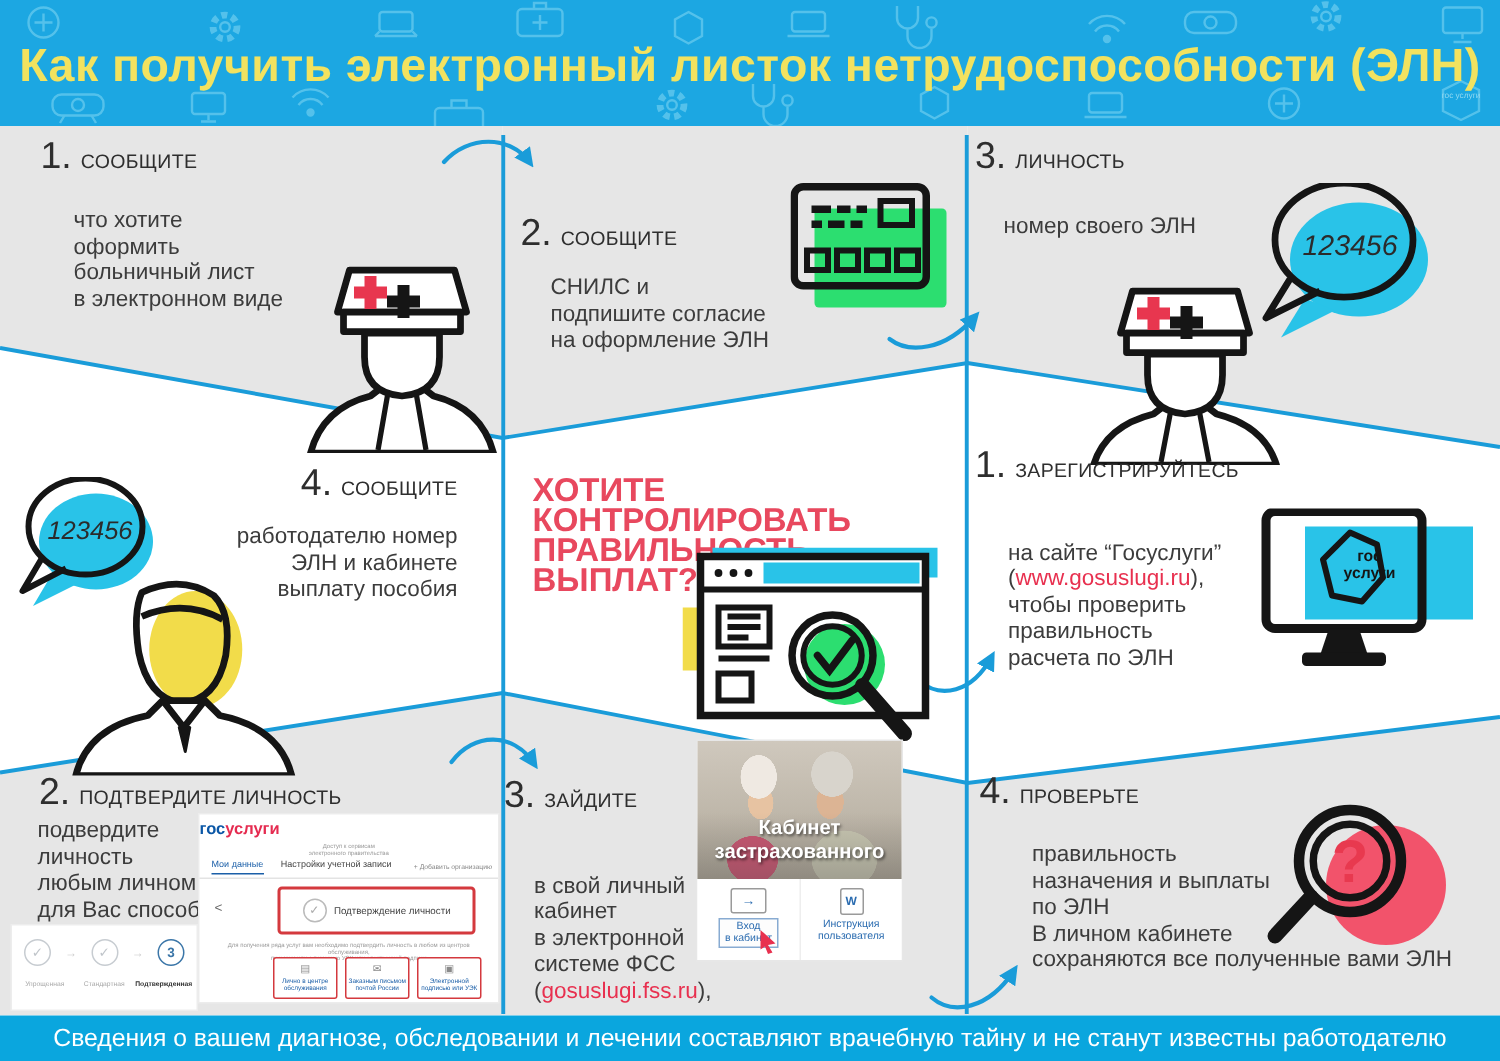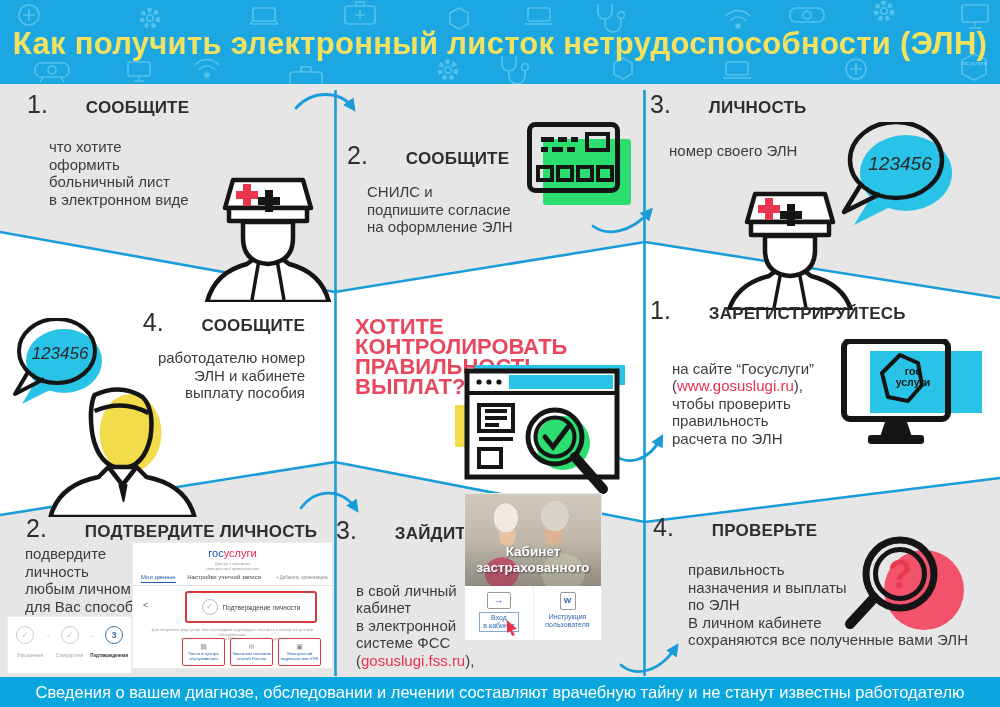--- a/index.html
+++ b/index.html
@@ -8,29 +8,29 @@
   
   #hdr{left:0;top:0;width:1000px;height:84px;background:#1CA7E2;}
   #hdr-title{left:0;top:26px;width:1000px;text-align:center;color:#F2E25F;font-size:31px;font-weight:700;letter-spacing:.3px;white-space:nowrap;}
   
   #ftr{left:0;top:677px;width:1000px;height:30px;background:#0AA6DE;border-top:0;}
   #ftr div{width:100%;text-align:center;color:#fff;font-size:16.5px;line-height:30px;white-space:nowrap;}
   
   #content{left:0;top:84px;width:1000px;height:593px;}
   .title{display:flex;align-items:baseline;gap:6px;color:#2e2e2e;white-space:nowrap;}
   .title .n{font-size:25px;font-weight:400;}
-  .title .l{font-size:17px;font-weight:700;letter-spacing:.2px;margin-left:32px;}
+  .title .l{font-size:13px;font-weight:400;letter-spacing:.2px;}
   .body{font-size:15px;line-height:17.5px;color:#3c3c3c;white-space:pre-line;}
   .right{text-align:right;}
   .redlink{color:#E8304F;}
   #promo{font-size:22px;font-weight:700;line-height:20px;color:#E8485E;white-space:pre-line;}
   .bubble-text{font-style:italic;fill:#2b2b2b;}
   
   #gshot{left:133px;top:459px;width:199px;height:125px;background:#fff;box-shadow:0 0 0 1px #ececec;font-family:"Liberation Sans",sans-serif;}
-  #gshot .logo{position:absolute;top:4px;left:0;width:100%;text-align:center;font-size:11px;font-weight:400;}
+  #gshot .logo{position:absolute;top:4px;left:0;width:100%;font-size:11px;font-weight:700;}
   #gshot .logo .b{color:#0B57A6;} #gshot .logo .r{color:#E52B50;}
   #gshot .sub{position:absolute;top:18px;left:0;width:100%;text-align:center;font-size:4px;line-height:5px;color:#999;white-space:pre-line;}
   #gshot .tabs{position:absolute;top:31px;left:8px;font-size:6px;color:#333;}
   #gshot .tab1{color:#1B5FA8;border-bottom:1.5px solid #1B5FA8;padding-bottom:2px;}
   #gshot .tab2{margin-left:10px;color:#444;}
   #gshot .addorg{position:absolute;top:32px;right:4px;font-size:4.5px;color:#888;}
   #gshot .hr{position:absolute;top:42px;left:0;width:100%;border-top:1px solid #e3e3e3;}
   #gshot .back{position:absolute;top:57px;left:10px;font-size:9px;color:#666;}
   #gshot .confirm{position:absolute;top:48px;left:52px;width:128px;height:28px;border:2px solid #D4393E;border-radius:3px;display:flex;align-items:center;justify-content:center;gap:5px;background:#fff;}
   #gshot .confirm .circ{width:14px;height:14px;border:1.5px solid #bbb;border-radius:50%;color:#aaa;font-size:8px;line-height:14px;text-align:center;}

